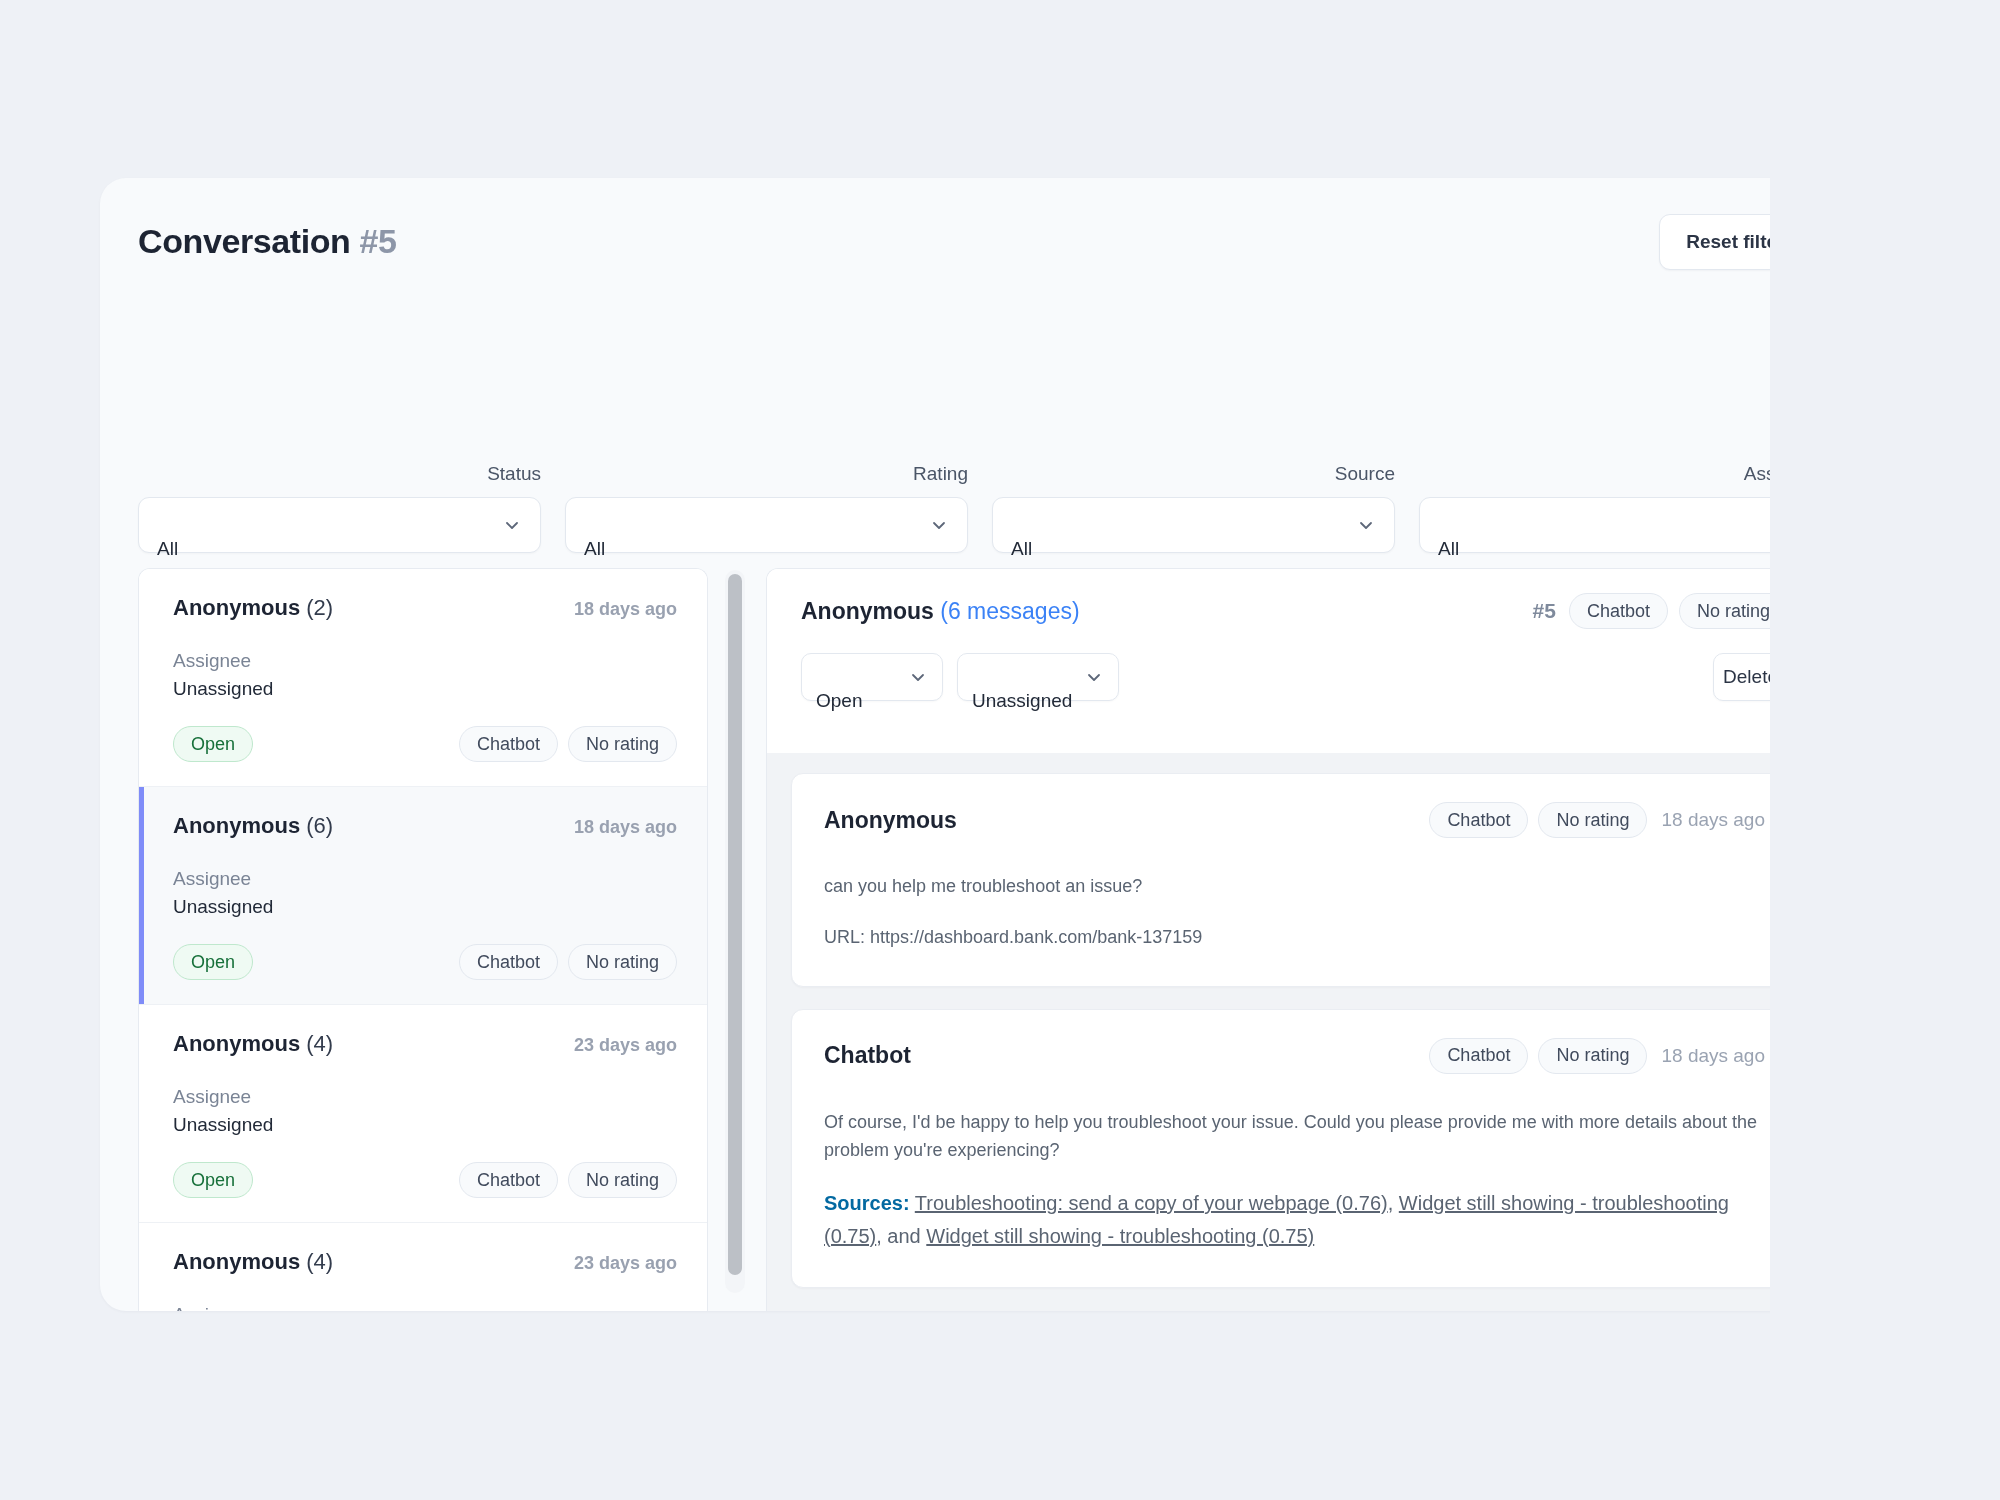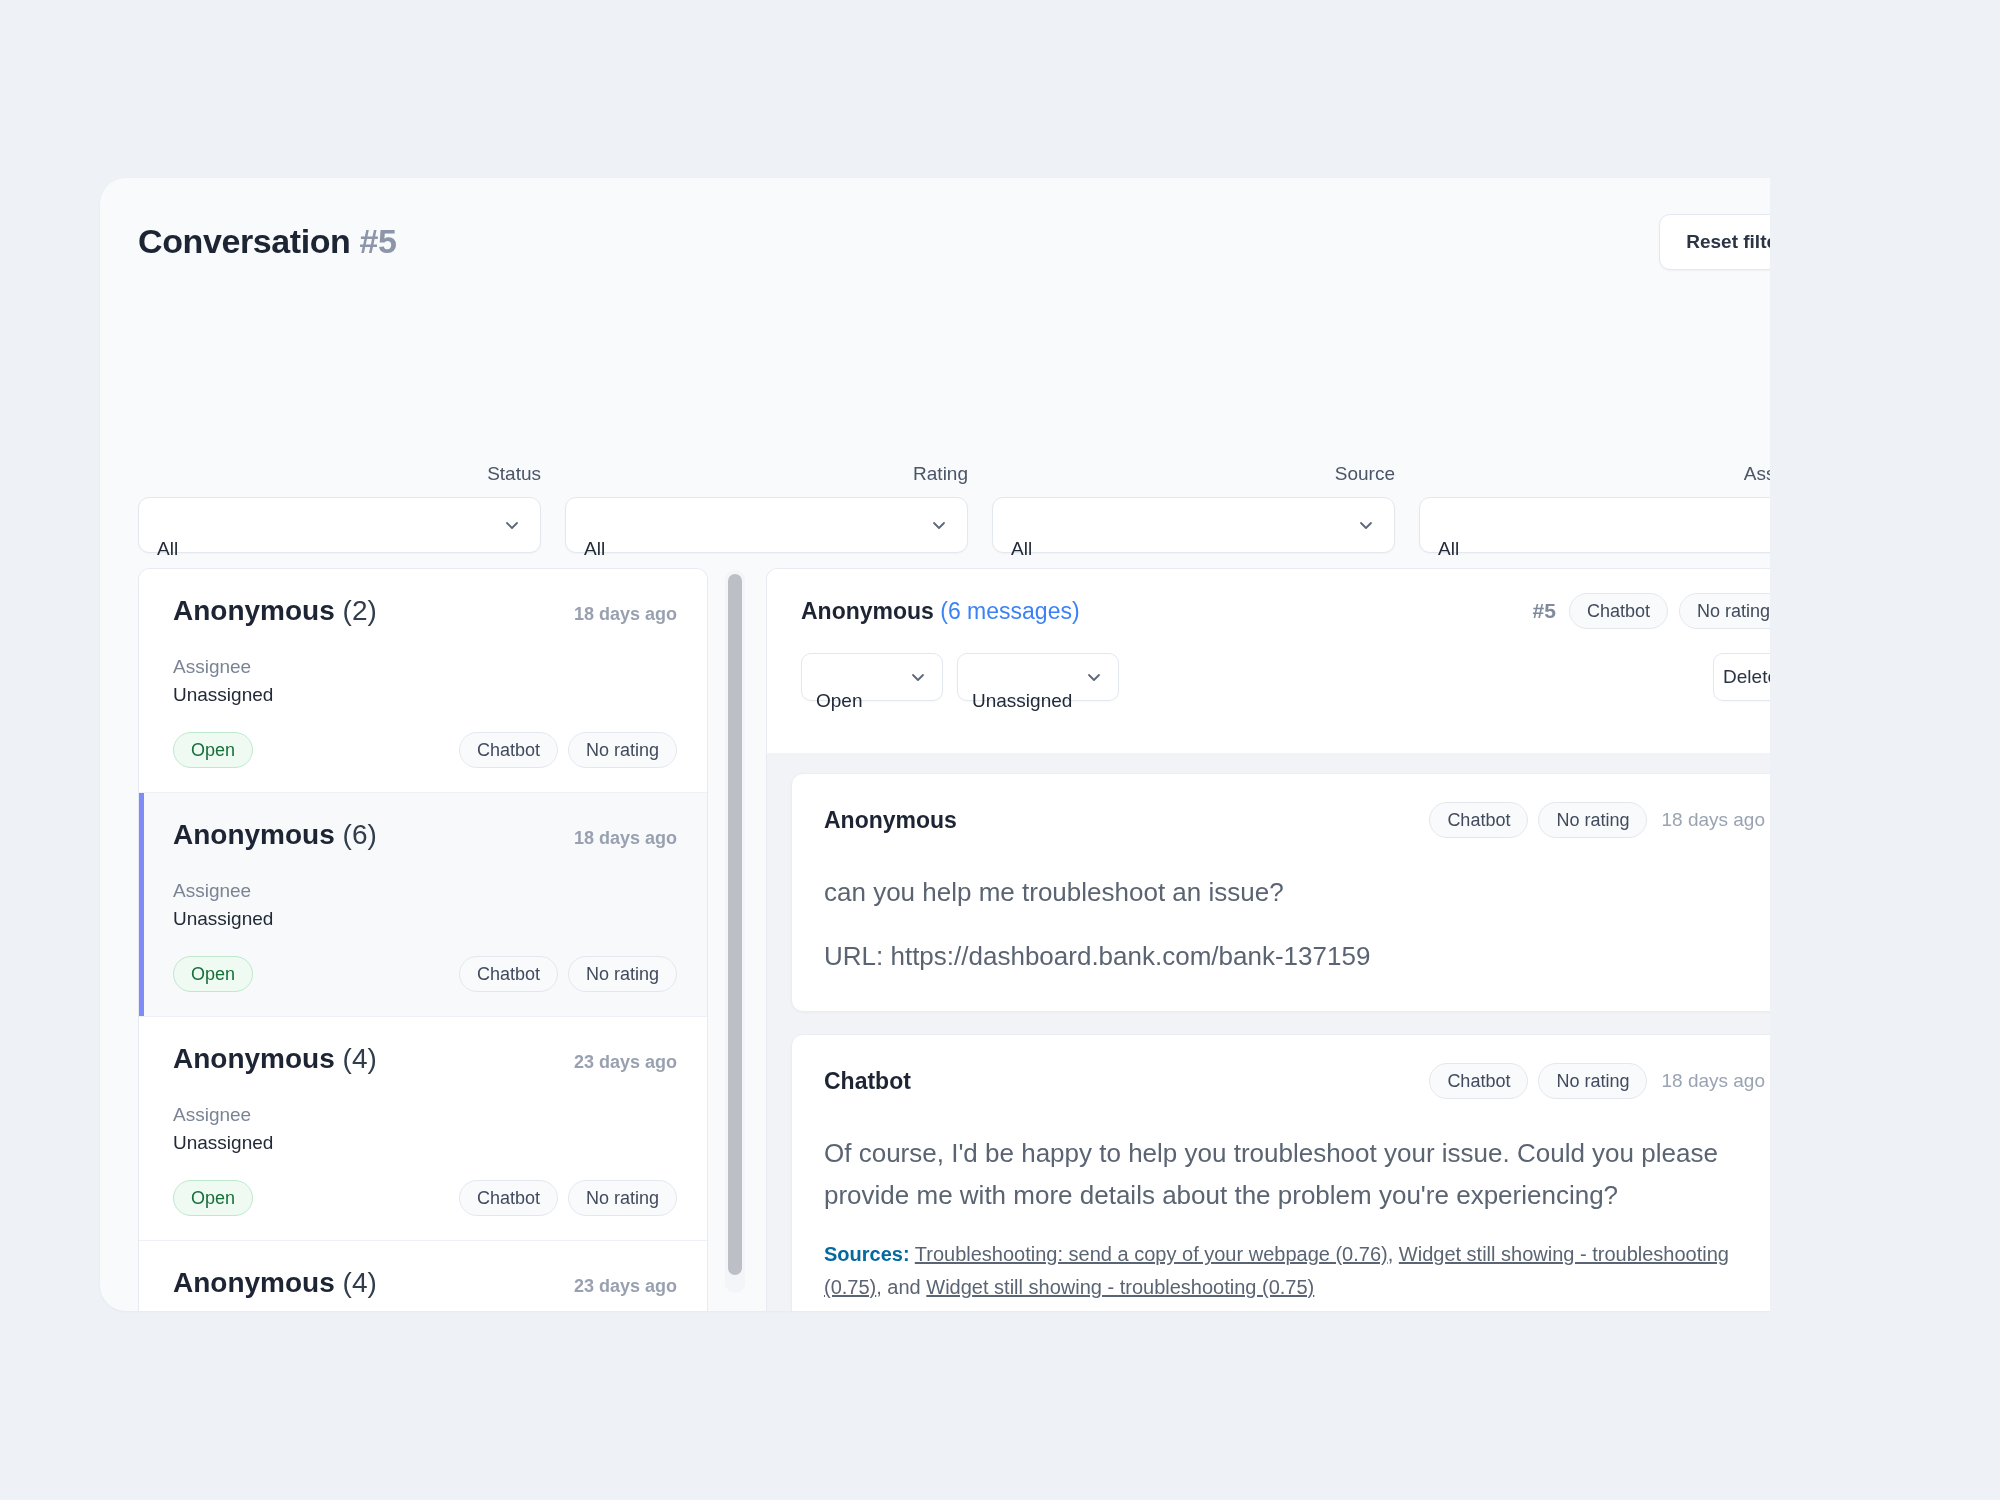--- a/index.html
+++ b/index.html
@@ -163,21 +163,21 @@
     width: 5px;
     background: #7f8cf8;
   }
   .conv-top {
     display: flex;
     align-items: baseline;
     justify-content: space-between;
     margin-bottom: 26px;
   }
   .conv-name {
-    font-size: 28px;
+    font-size: 22px;
     font-weight: 700;
     color: #1d2433;
     white-space: nowrap;
   }
   .conv-name .count {
     font-weight: 400;
     color: #333c4d;
   }
   .conv-time {
     font-size: 18px;
@@ -361,21 +361,21 @@
     align-items: center;
     gap: 10px;
   }
   .msg-time {
     font-size: 19px;
     color: #9aa3b2;
     white-space: nowrap;
     margin-left: 4px;
   }
   .msg-body p {
-    font-size: 26px;
+    font-size: 18px;
     line-height: 1.6;
     color: #55607180;
     color: #5a6472;
     margin-bottom: 22px;
   }
   .msg-body p:last-child { margin-bottom: 0; }
   .msg-sources {
     font-size: 20px;
     line-height: 1.65;
     color: #5a6472;

